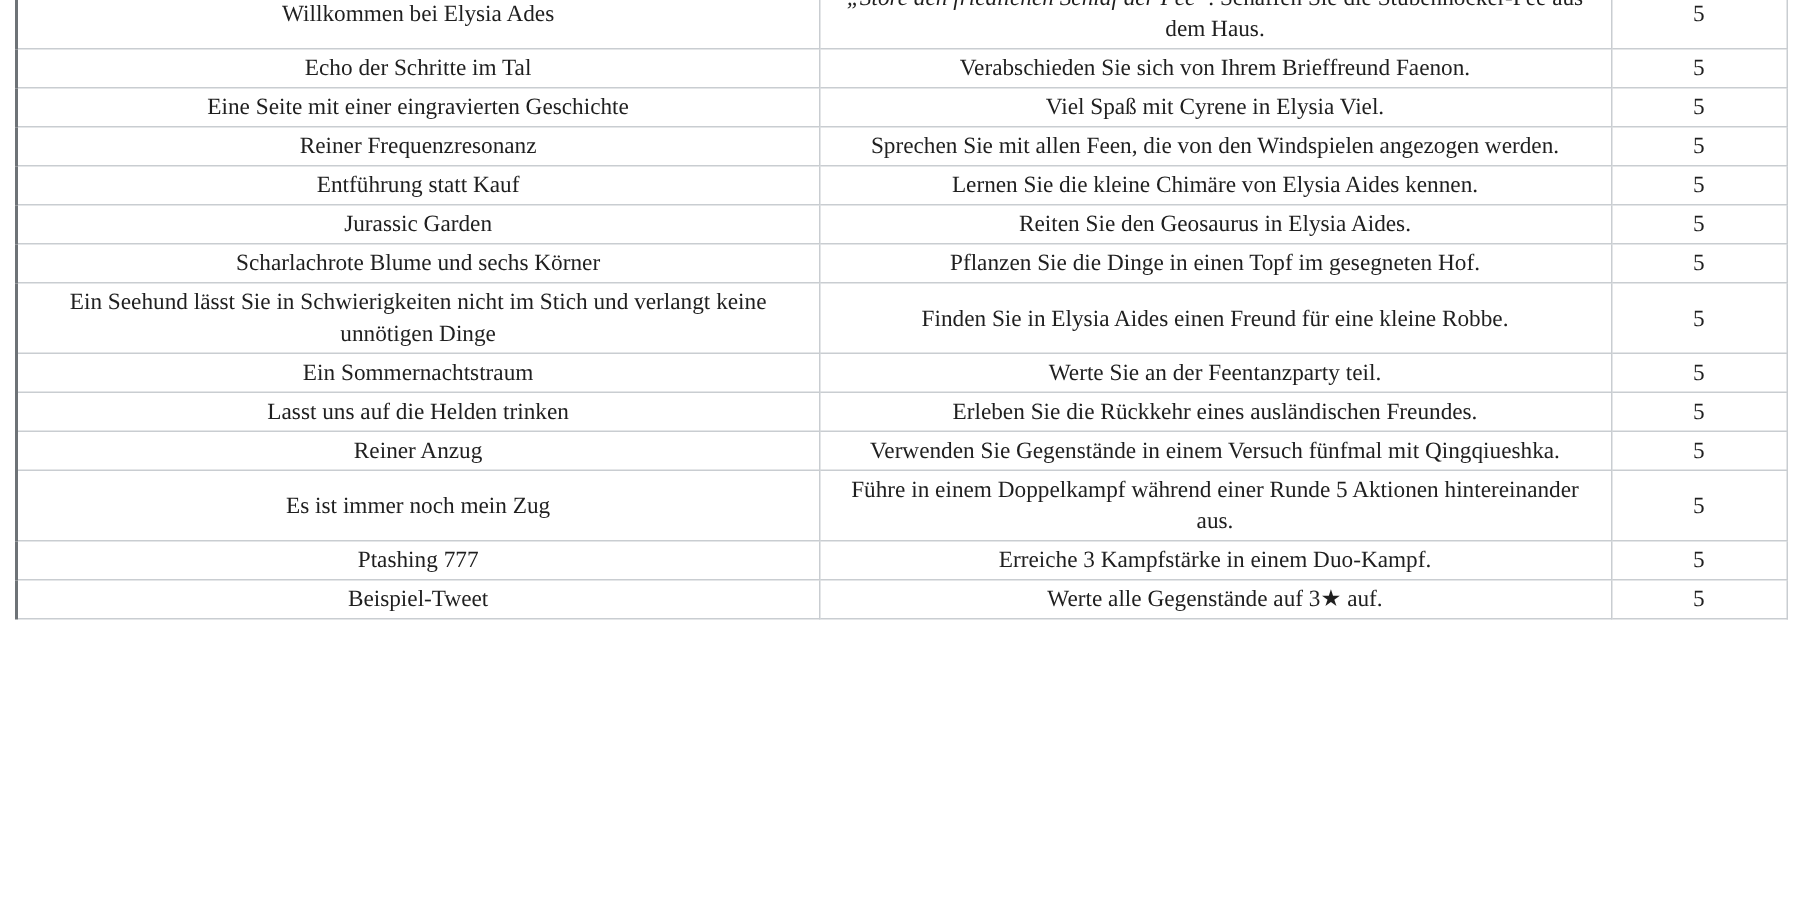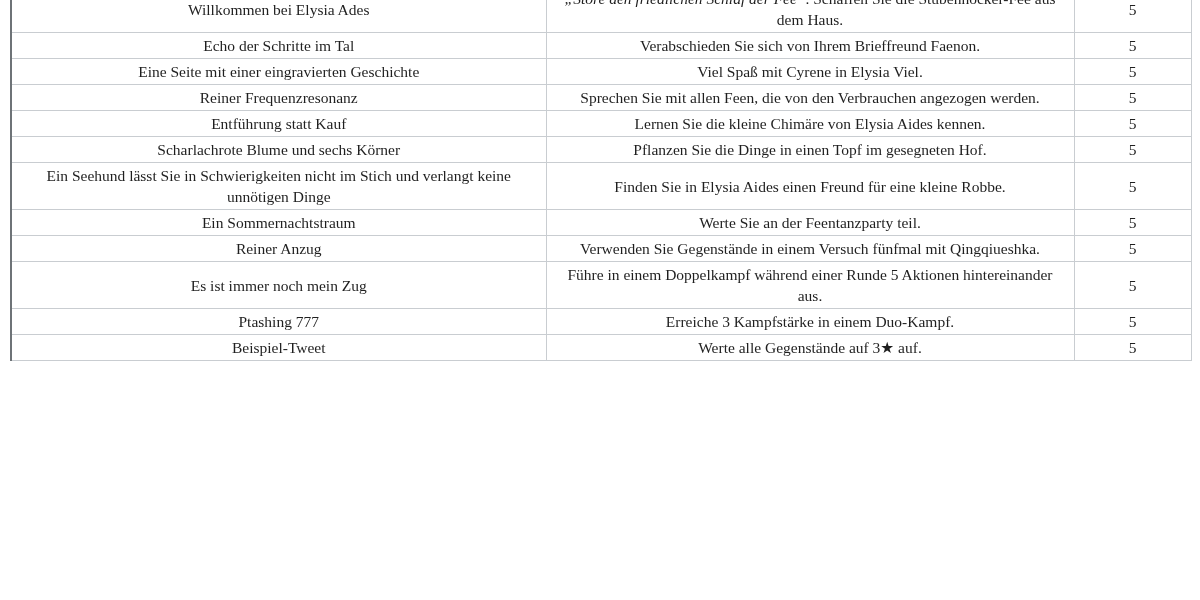--- a/index.html
+++ b/index.html
@@ -65,50 +65,60 @@
   </tr>
 
   <tr>
     <td class="name-cell"><span>Eine Seite mit einer eingravierten Geschichte</span></td>
     <td class="desc-cell"><span class="italic-lead"></span><span>Viel Spaß mit Cyrene in Elysia Viel.</span></td>
     <td class="reward-cell"><span>5</span></td>
   </tr>
 
   <tr>
     <td class="name-cell"><span>Reiner Frequenzresonanz</span></td>
-    <td class="desc-cell"><span class="italic-lead"></span><span>Sprechen Sie mit allen Feen, die von den Verbrauchen angezogen werden.</span></td>
+    <td class="desc-cell"><span class="italic-lead"></span><span>Sprechen Sie mit allen Feen, die von den Windspielen angezogen werden.</span></td>
     <td class="reward-cell"><span>5</span></td>
   </tr>
 
   <tr>
     <td class="name-cell"><span>Entführung statt Kauf</span></td>
     <td class="desc-cell"><span class="italic-lead"></span><span>Lernen Sie die kleine Chimäre von Elysia Aides kennen.</span></td>
     <td class="reward-cell"><span>5</span></td>
   </tr>
 
+  <tr>
+    <td class="name-cell"><span>Jurassic Garden</span></td>
+    <td class="desc-cell"><span class="italic-lead"></span><span>Reiten Sie den Geosaurus in Elysia Aides.</span></td>
+    <td class="reward-cell"><span>5</span></td>
+  </tr>
 
   <tr>
     <td class="name-cell"><span>Scharlachrote Blume und sechs Körner</span></td>
     <td class="desc-cell"><span class="italic-lead"></span><span>Pflanzen Sie die Dinge in einen Topf im gesegneten Hof.</span></td>
     <td class="reward-cell"><span>5</span></td>
   </tr>
 
   <tr>
     <td class="name-cell"><span>Ein Seehund lässt Sie in Schwierigkeiten nicht im Stich und verlangt keine unnötigen Dinge</span></td>
     <td class="desc-cell"><span class="italic-lead"></span><span>Finden Sie in Elysia Aides einen Freund für eine kleine Robbe.</span></td>
     <td class="reward-cell"><span>5</span></td>
   </tr>
 
 
   <tr>
     <td class="name-cell"><span>Ein Sommernachtstraum</span></td>
     <td class="desc-cell"><span class="italic-lead"></span><span>Werte Sie an der Feentanzparty teil.</span></td>
     <td class="reward-cell"><span>5</span></td>
   </tr>
 
+  <tr>
+    <td class="name-cell"><span>Lasst uns auf die Helden trinken</span></td>
+    <td class="desc-cell"><span class="italic-lead"></span><span>Erleben Sie die Rückkehr eines ausländischen Freundes.</span></td>
+    <td class="reward-cell"><span>5</span></td>
+  </tr>
 
   <tr>
     <td class="name-cell"><span>Reiner Anzug</span></td>
     <td class="desc-cell"><span class="italic-lead"></span><span>Verwenden Sie Gegenstände in einem Versuch fünfmal mit Qingqiueshka.</span></td>
     <td class="reward-cell"><span>5</span></td>
   </tr>
 
   <tr>
     <td class="name-cell"><span>Es ist immer noch mein Zug</span></td>
     <td class="desc-cell"><span class="italic-lead"></span><span>Führe in einem Doppelkampf während einer Runde 5 Aktionen hintereinander aus.</span></td>

